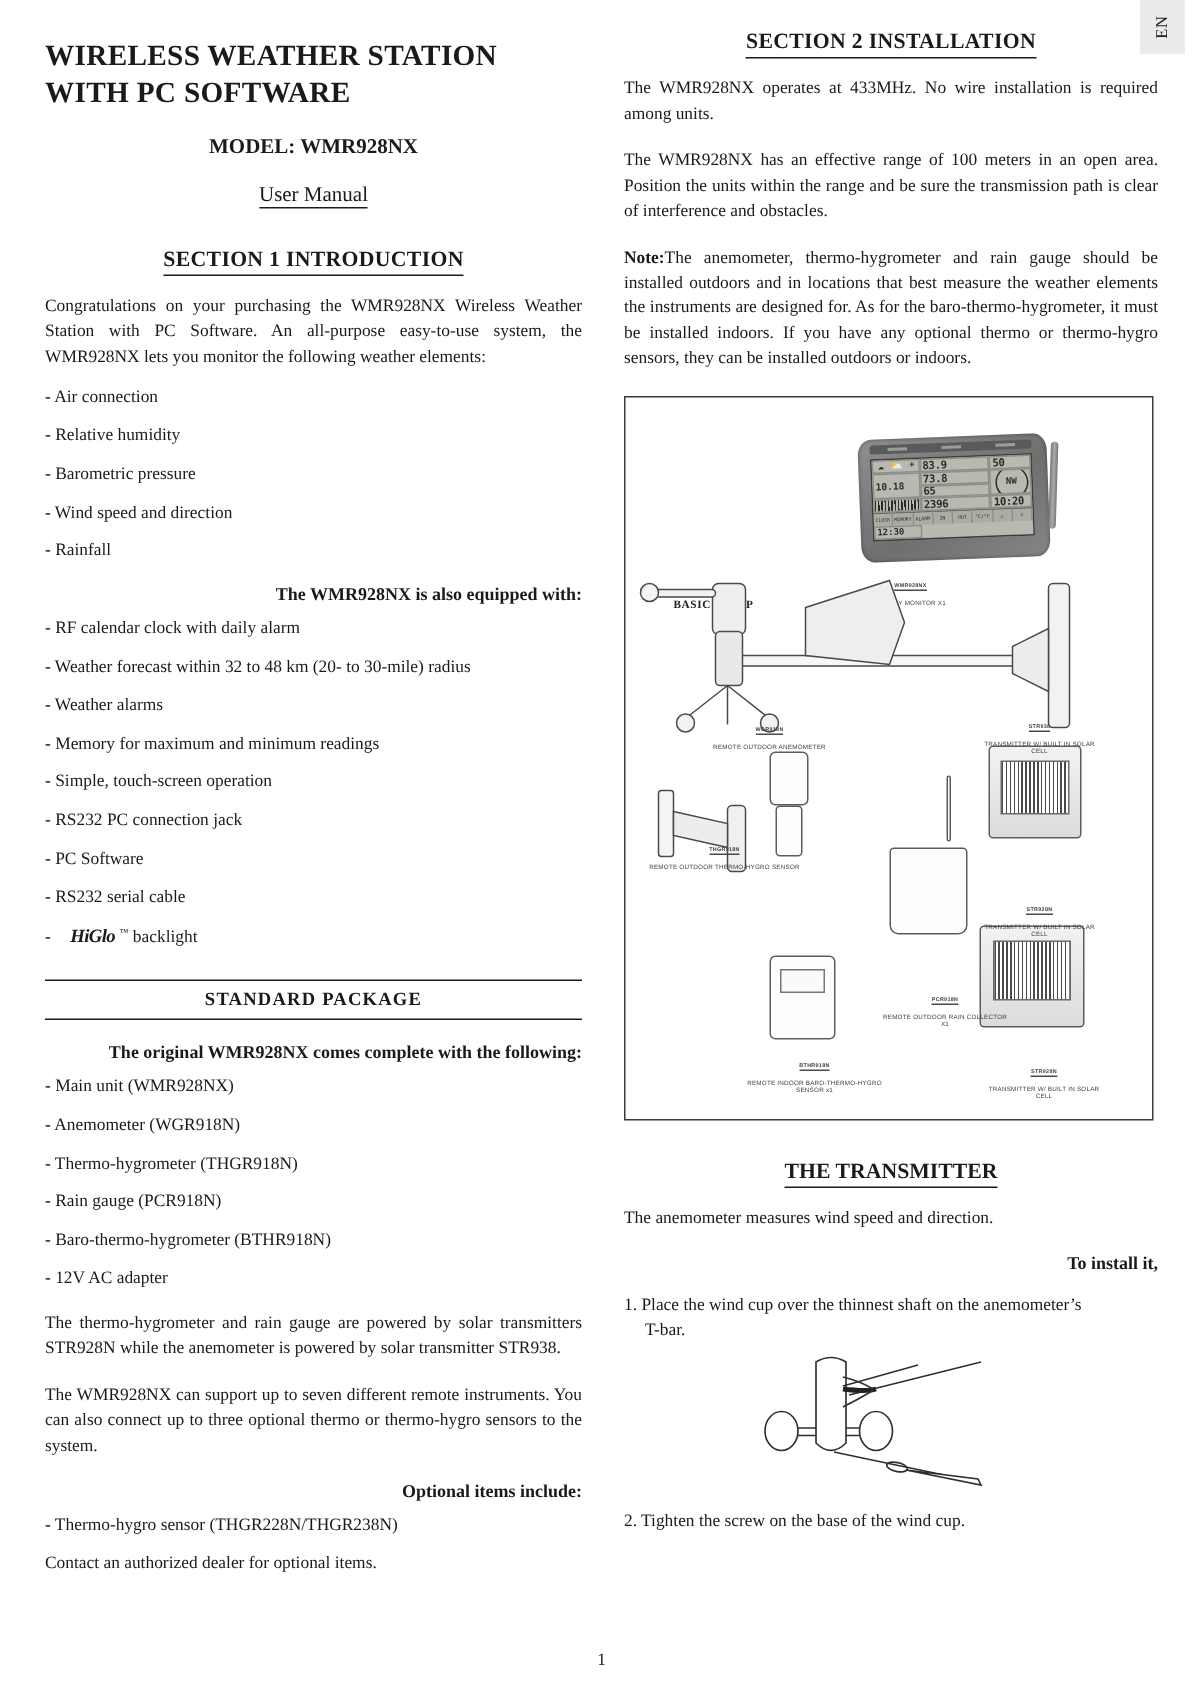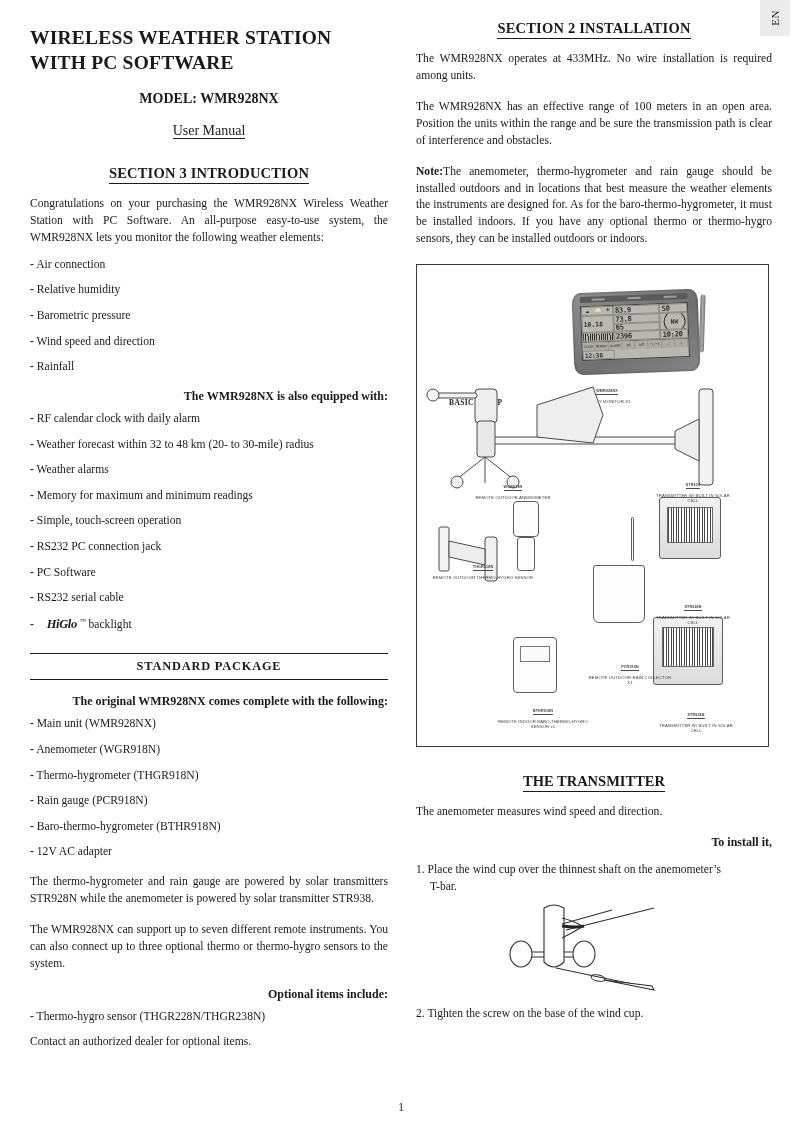--- a/index.html
+++ b/index.html
@@ -216,21 +216,21 @@
       <span>WIRELESS WEATHER STATION</span><br>
       <span>WITH PC SOFTWARE</span>
     </h1>
 
     <div class="model">MODEL: WMR928NX</div>
     <div class="usermanual">
       <span>User Manual</span>
     </div>
 
     <h2 class="section">
-      <span>SECTION 3 INTRODUCTION</span>
+      <span>SECTION 1 INTRODUCTION</span>
     </h2>
 
     <p class="para">Congratulations on your purchasing the WMR928NX Wireless Weather Station with PC Software. An all-purpose easy-to-use system, the WMR928NX lets you monitor the following weather elements:</p>
 
     <p class="bullet"><b class="dash">-</b>
       <span>Air connection</span></p>
     <p class="bullet"><b class="dash">-</b>
       <span>Relative  humidity</span></p>
     <p class="bullet"><b class="dash">-</b>
       <span>Barometric pressure</span></p>

